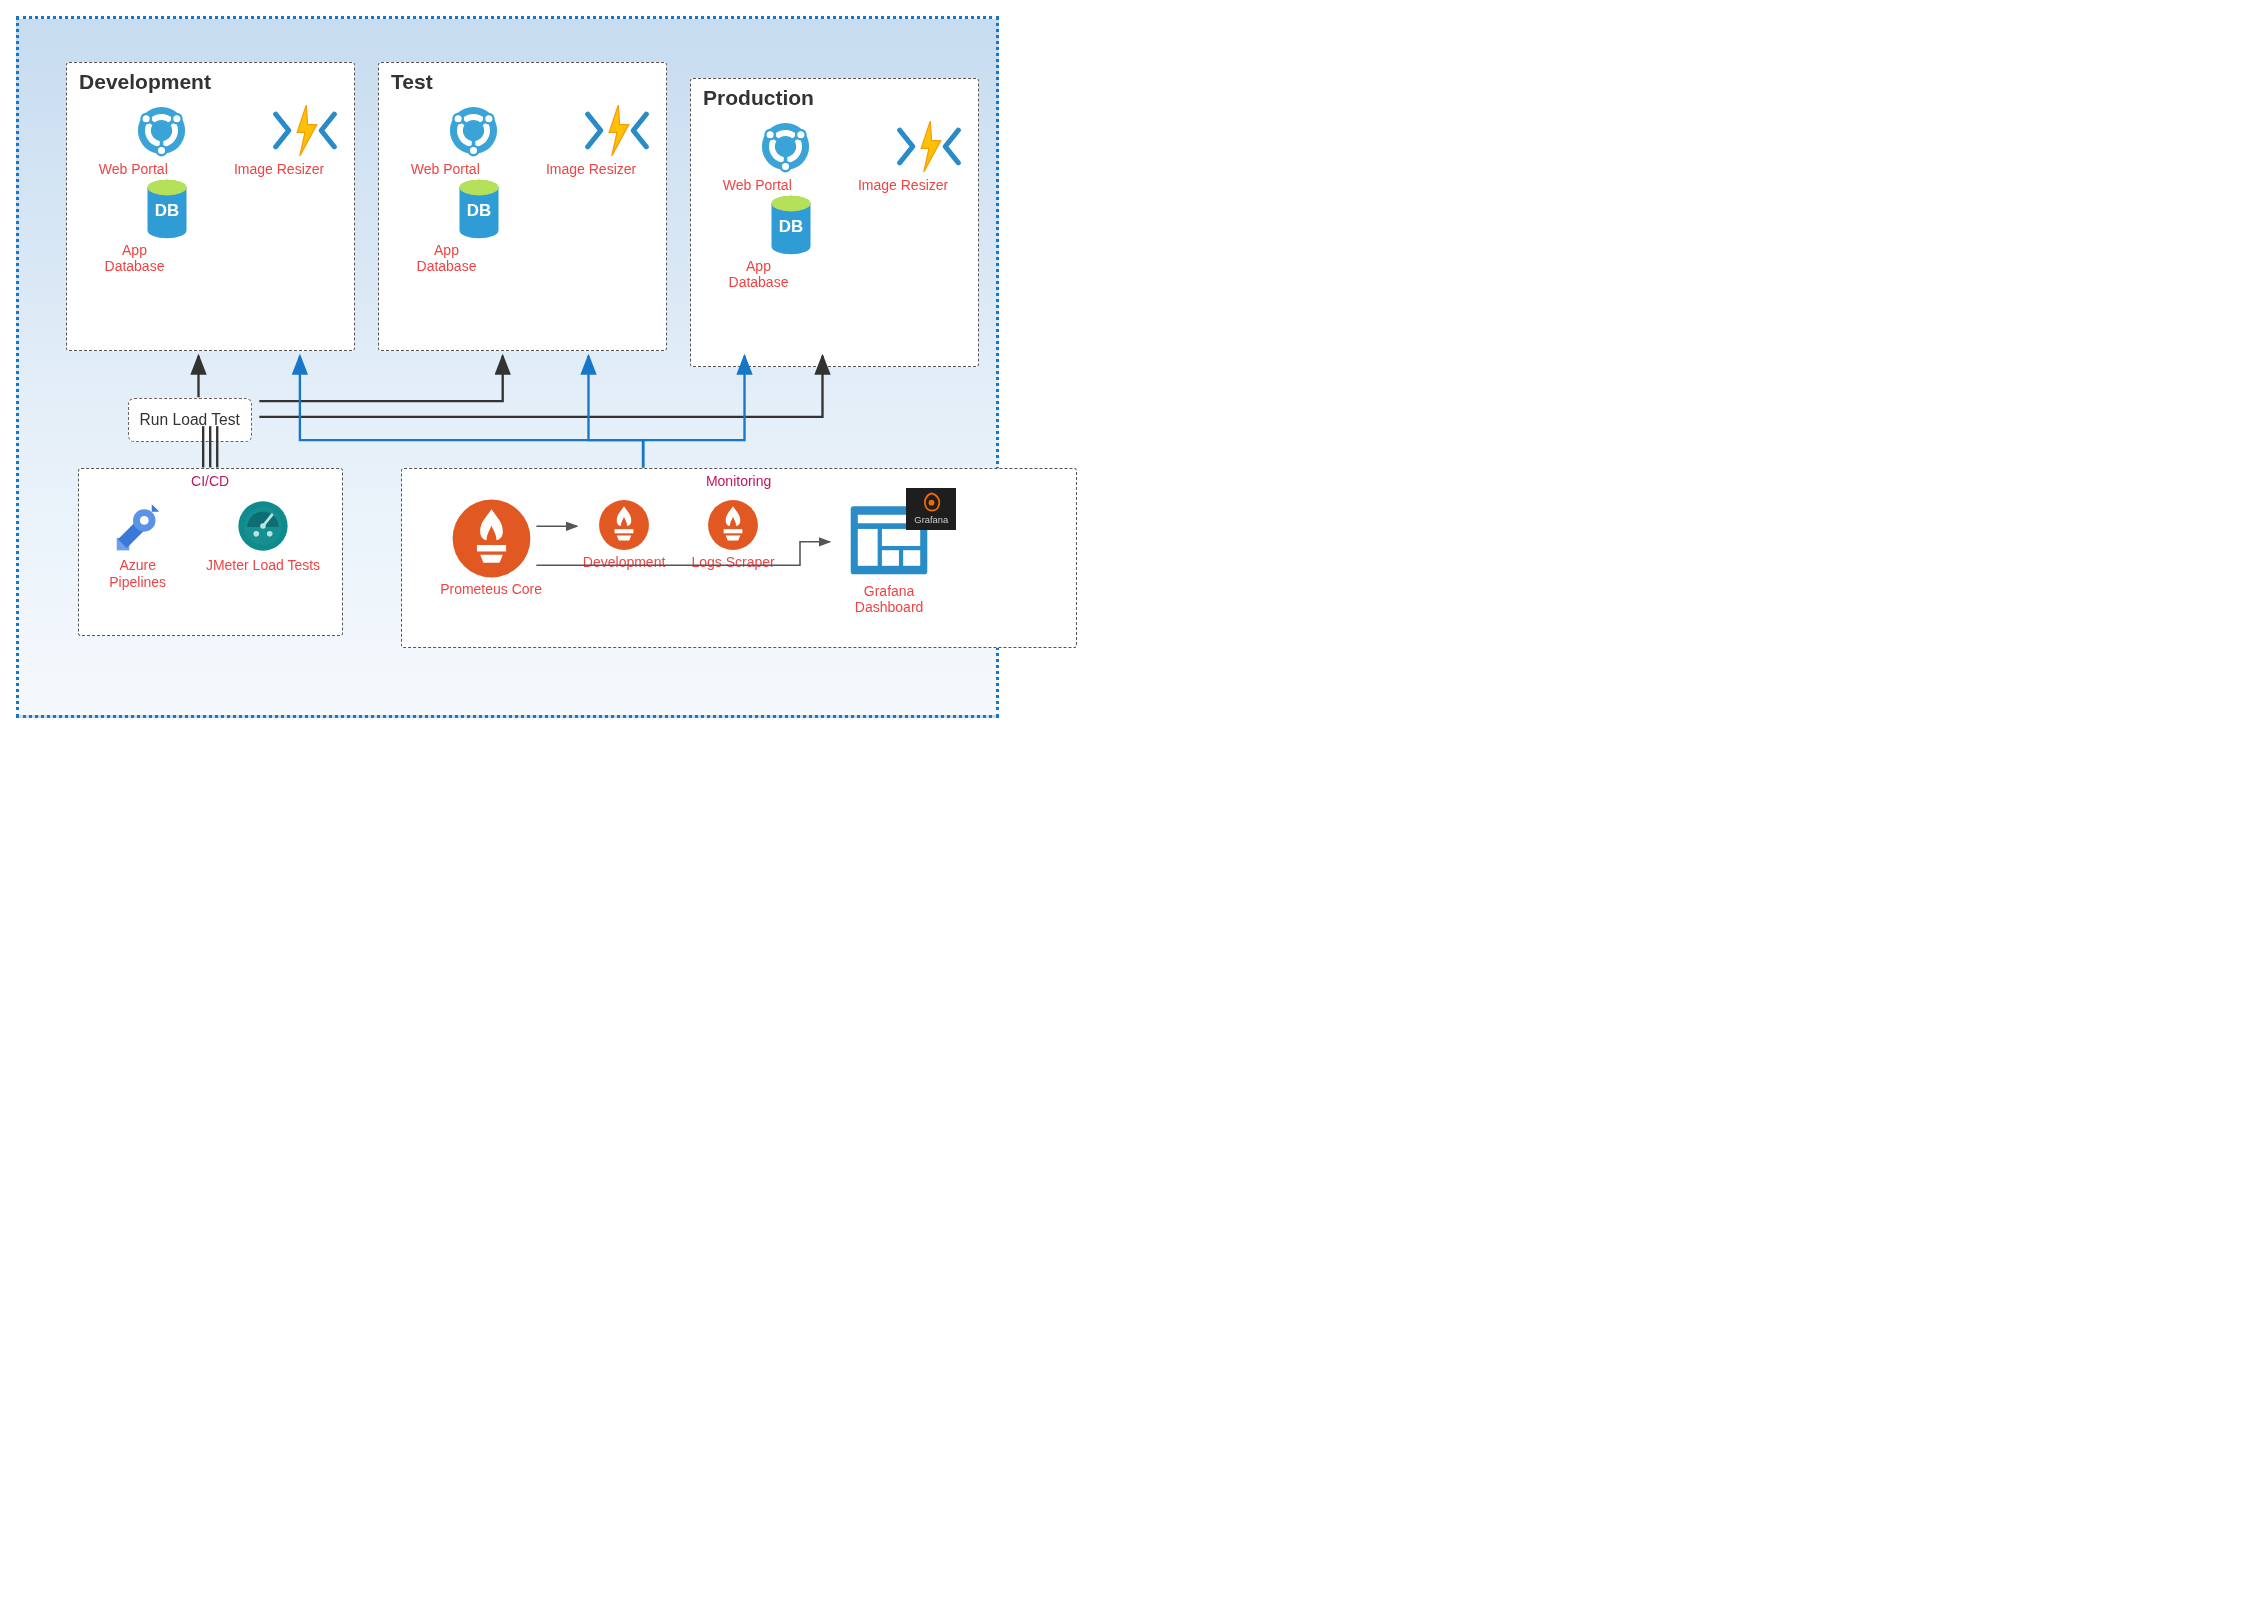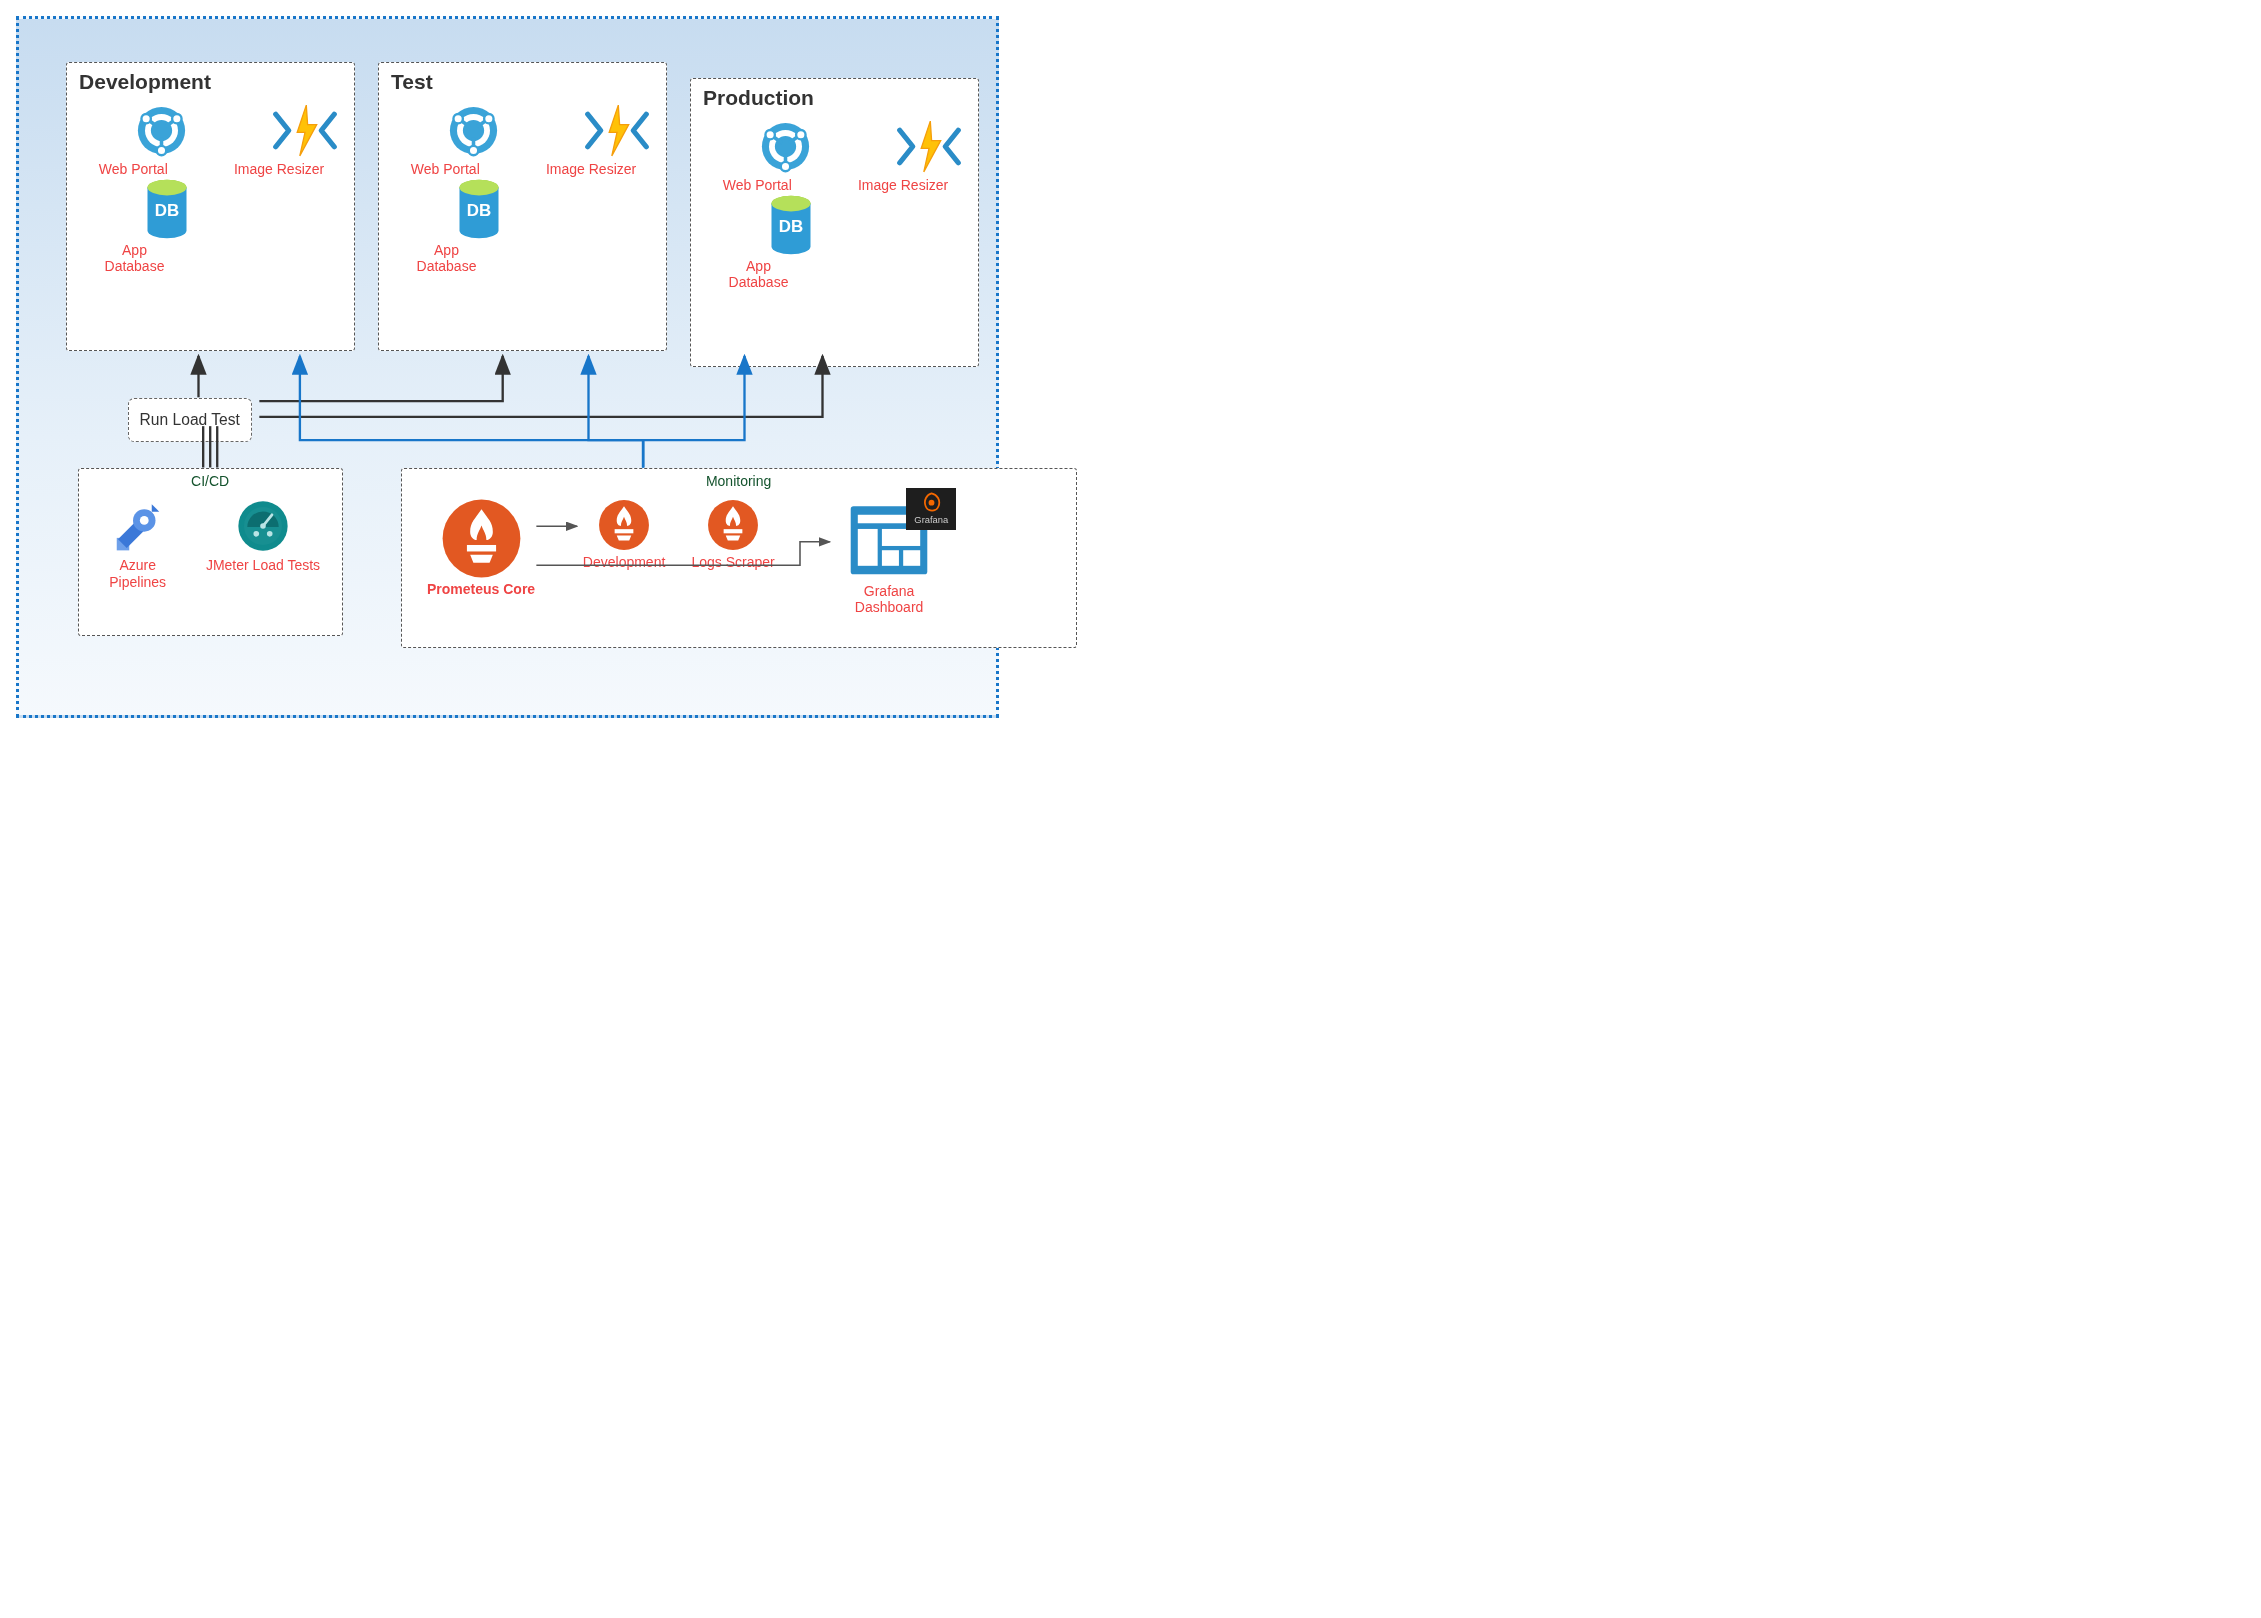--- a/index.html
+++ b/index.html
@@ -43,21 +43,21 @@
     font-size:15.6px;
     color:#333;
   }
   .pipe-box {
     position:absolute;
     background:#fff;
     border:0.8px dashed #555;
     border-radius:3.1px;
     text-align:center;
   }
-  .pipe-title { font-size:14px; color:#14532d; margin:4.7px 0 6.2px 0;}
+  .pipe-title { font-size:14px; color:#be185d; margin:4.7px 0 6.2px 0;}
   .pipe-row { display:flex; justify-content:space-around; align-items:flex-start; padding:0 6.2px 6.2px 6.2px;}
   .pipe-item { text-align:center; }
   .pipe-item .icon-slot { height:62px; display:flex; align-items:center; justify-content:center;}
   .grafana-tag {
     position:absolute;
     background:#1e1e1e;
     color:#ccc;
     font-size:9.4px;
     text-align:center;
     padding-top:3.1px;
@@ -241,21 +241,21 @@
         </div>
         <div class="label">JMeter Load Tests</div>
       </div>
     </div>
   </div>
 
   <div class="pipe-box" style="left:382px; top:449px; width:676px; height:180px;">
     <div class="pipe-title">Monitoring</div>
     <div style="position:relative; height:144px;">
 
-      <div class="pipe-item" style="position:absolute; left:17px; top:0; width:125px;font-weight:bold;">
+      <div class="pipe-item" style="position:absolute; left:27px; top:0; width:125px;">
         <div class="icon-slot" style="height:86px;">
           <svg width="81" height="81" viewBox="0 0 100 100">
               <circle cx="50" cy="50" r="48" fill="#e25822"></circle>
               <path d="M50 14 C42 26 36 30 36 42 C36 48 40 52 44 52 C44 44 48 40 50 34 C52 40 56 44 56 52 C60 52 64 48 64 42 C64 30 58 26 50 14 Z" fill="#fff"></path>
               <rect x="32" y="58" width="36" height="8" fill="#fff"></rect>
               <path d="M36 70 L64 70 L60 80 L40 80 Z" fill="#fff"></path>
             </svg>
         </div>
         <div class="label">Prometeus Core</div>
       </div>

